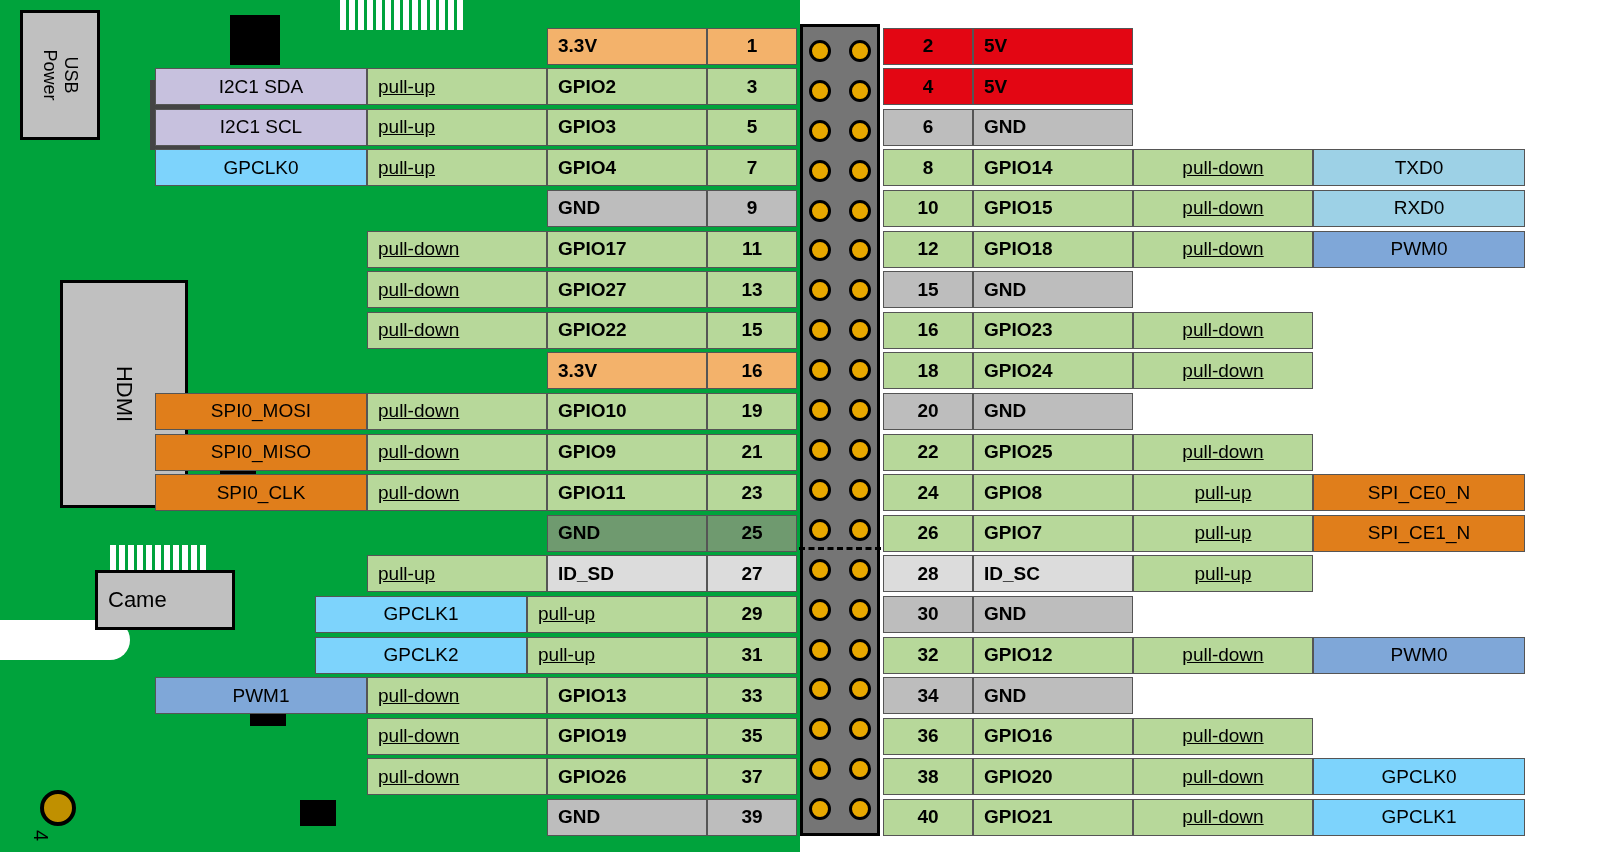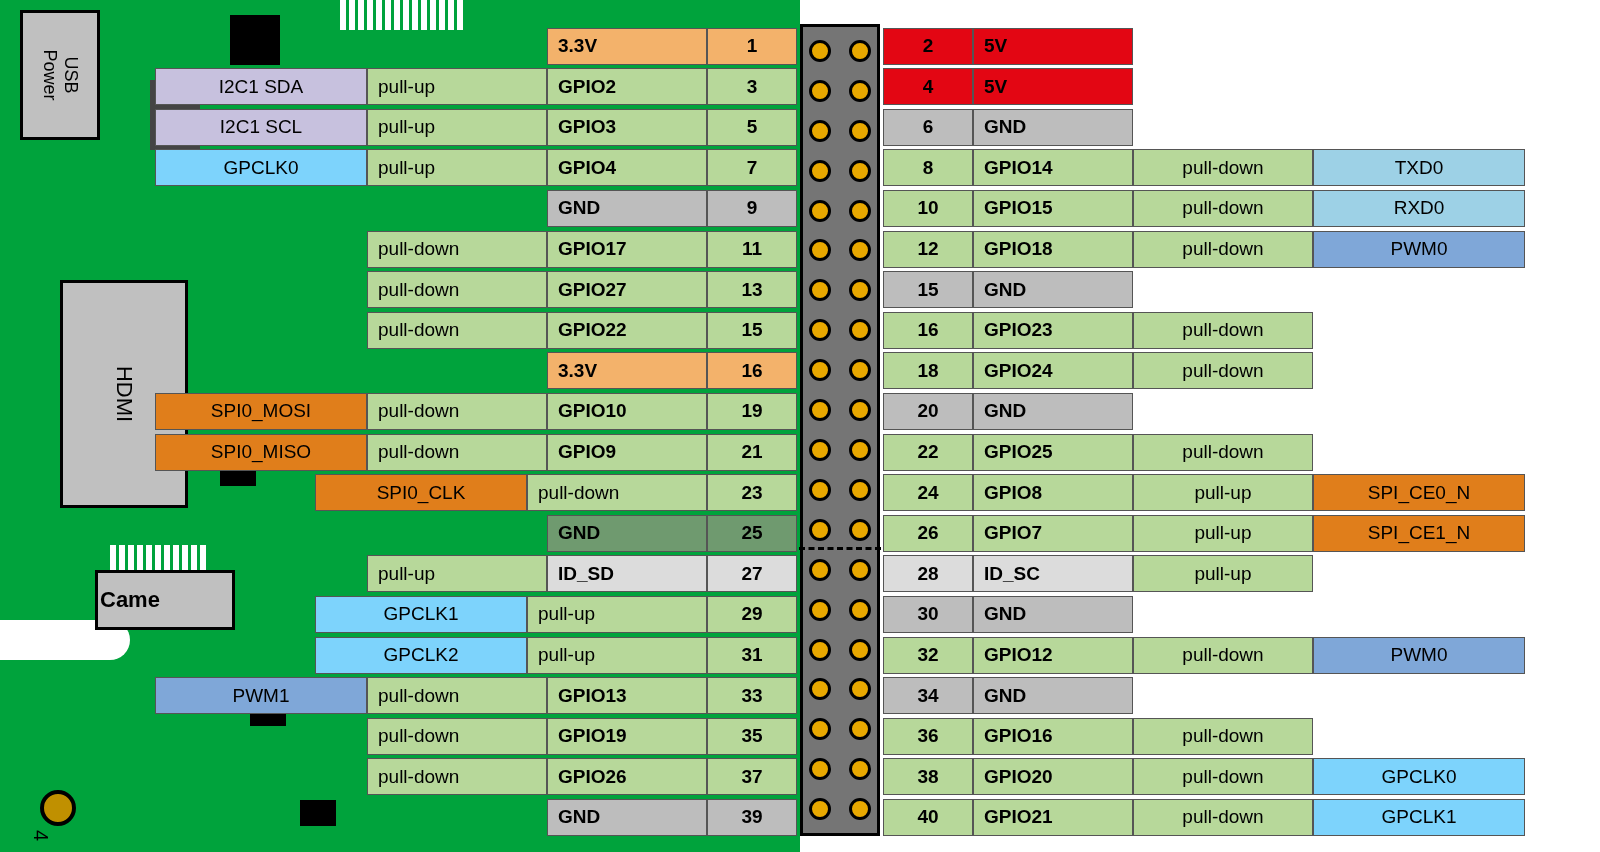--- a/index.html
+++ b/index.html
@@ -41,21 +41,21 @@
   .port-label {
     font-size: 22px;
     color: #000;
     white-space: pre;
     text-align: center;
     transform: rotate(90deg);
   }
   .hdmi { left: 60px; top: 280px; width: 128px; height: 228px; }
   .usb  { left: 20px; top: 10px;  width: 80px;  height: 130px; }
   .usb .port-label { font-size: 18px; }
-  .cam  { left: 95px; top: 570px; width: 140px; height: 60px; font-size:24px; padding-left:2px; justify-content:flex-start;font-weight:bold;}
+  .cam  { left: 95px; top: 570px; width: 140px; height: 60px; font-size:24px; padding-left:10px; justify-content:flex-start;}
   .cam .port-label { transform: none; }
   .audio { left:10px; top:680px; width:80px; height:90px; background:#222; border-color:#000; }
 
   
   .chip { position:absolute; background:#000; z-index:1; }
   .hole { position:absolute; width:36px; height:36px; border-radius:50%; background:#c09000; border:4px solid #000; box-sizing:border-box; z-index:1;}
   .comb { position:absolute; z-index:1; display:flex; gap:3px;}
   .comb span{width:6px; height:30px; background:#fff;}
 
   
@@ -114,21 +114,21 @@
     align-items: center;
     border: 1px solid #555;
     box-sizing: border-box;
     padding: 0 10px;
     white-space: nowrap;
     height: 37px;
     margin-top:2px;
   }
   .cell.num   { width: 90px;  font-weight: bold; justify-content:center;}
   .cell.name  { width: 160px; font-weight: bold; }
-  .cell.pull  { width: 180px; }
+  .cell.pull  { width: 180px; text-decoration: underline; }
   .cell.alt   { width: 212px; justify-content:center;}
   .side.right .cell.pull{ justify-content:center;}
 
   .c-green  { background: #b7d89a; }
   .c-olive  { background: #7dd3fc; color:#000;}
   .c-gray   { background: #bdbdbd; }
   .c-lgray  { background: #dcdcdc; }
   .c-orange { background: #f3b26b; }
   .c-dorange{ background: #e07e1b; }
   .c-red    { background: #e30613; }
@@ -332,20 +332,21 @@
     </div>
     <div class="prow">
       <div class="cell alt c-dorange">SPI0_MISO</div>
       <div class="cell pull c-green">pull-down</div>
       <div class="cell name c-green">GPIO9</div>
       <div class="cell num c-green">21</div>
     </div>
     <div class="prow">
       <div class="cell alt c-dorange">SPI0_CLK</div>
       <div class="cell pull c-green">pull-down</div>
+      <div class="cell name c-green">GPIO11</div>
       <div class="cell num c-green">23</div>
     </div>
     <div class="prow">
       <div class="cell name c-dgreen">GND</div>
       <div class="cell num c-dgreen">25</div>
     </div>
     <div class="prow">
       <div class="cell pull c-green">pull-up</div>
       <div class="cell name c-lgray">ID_SD</div>
       <div class="cell num c-lgray">27</div>

